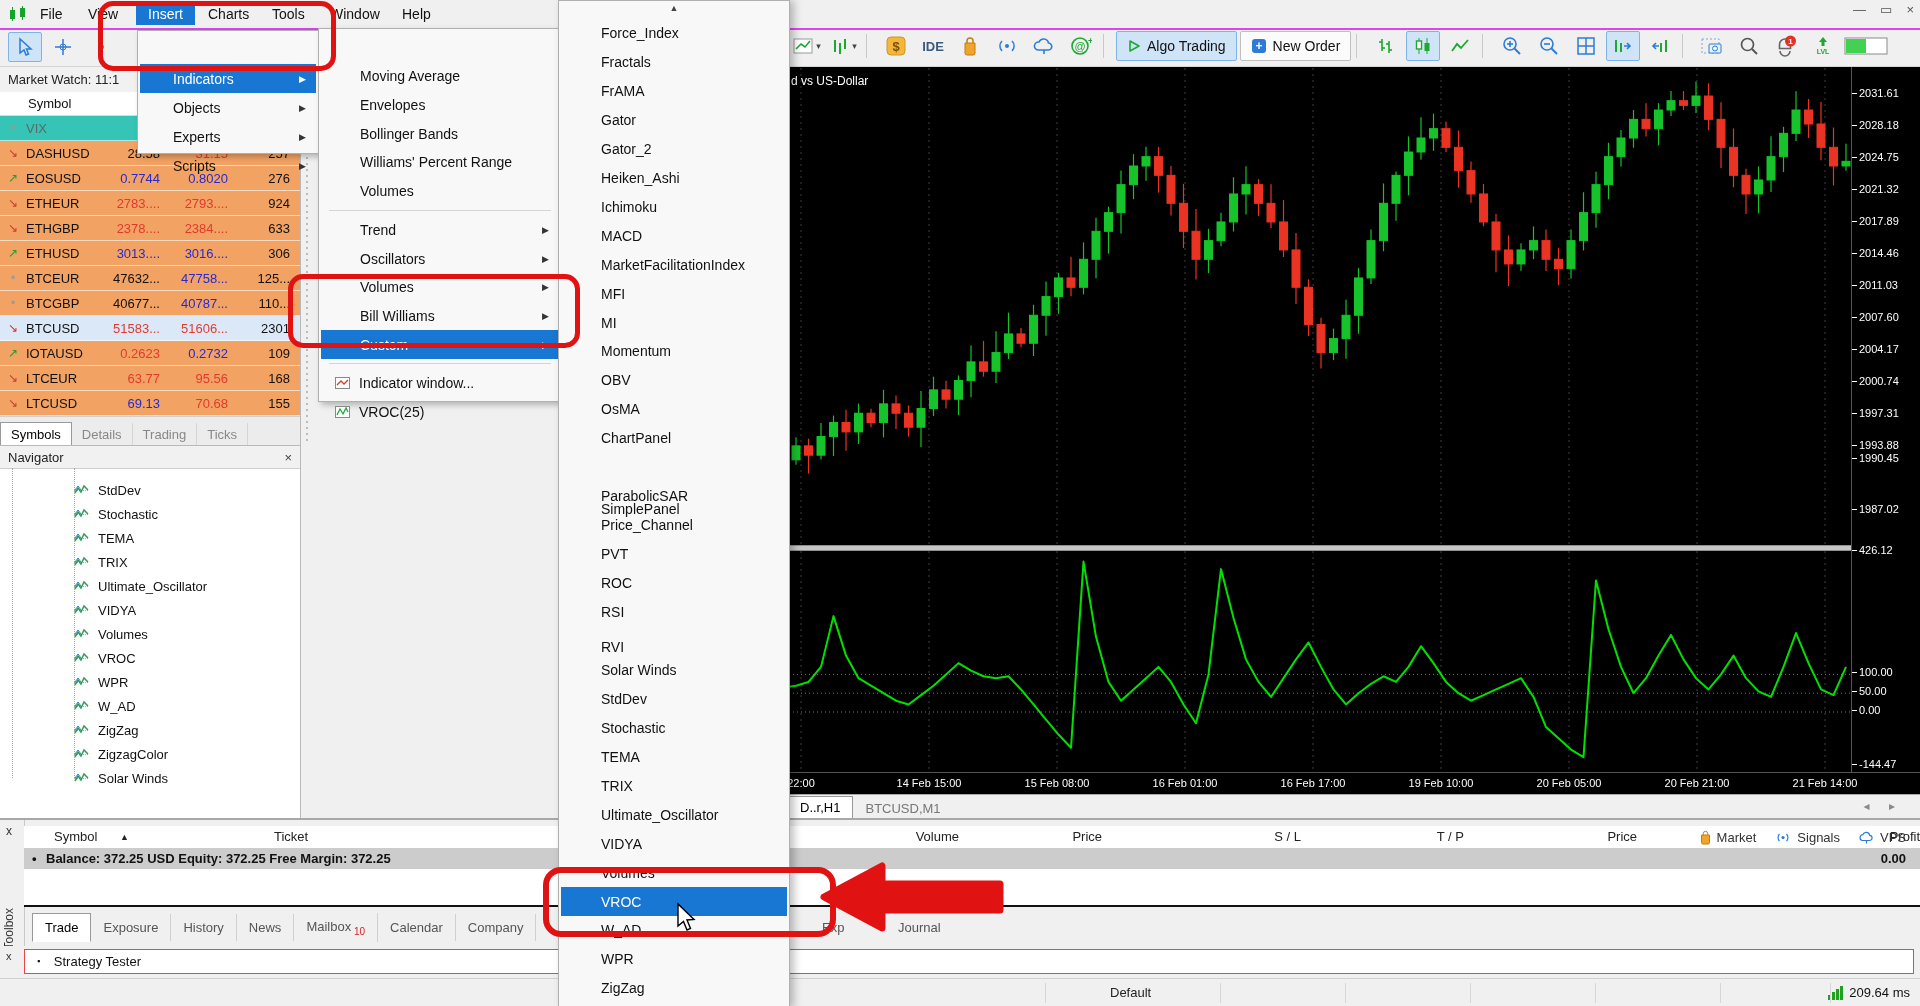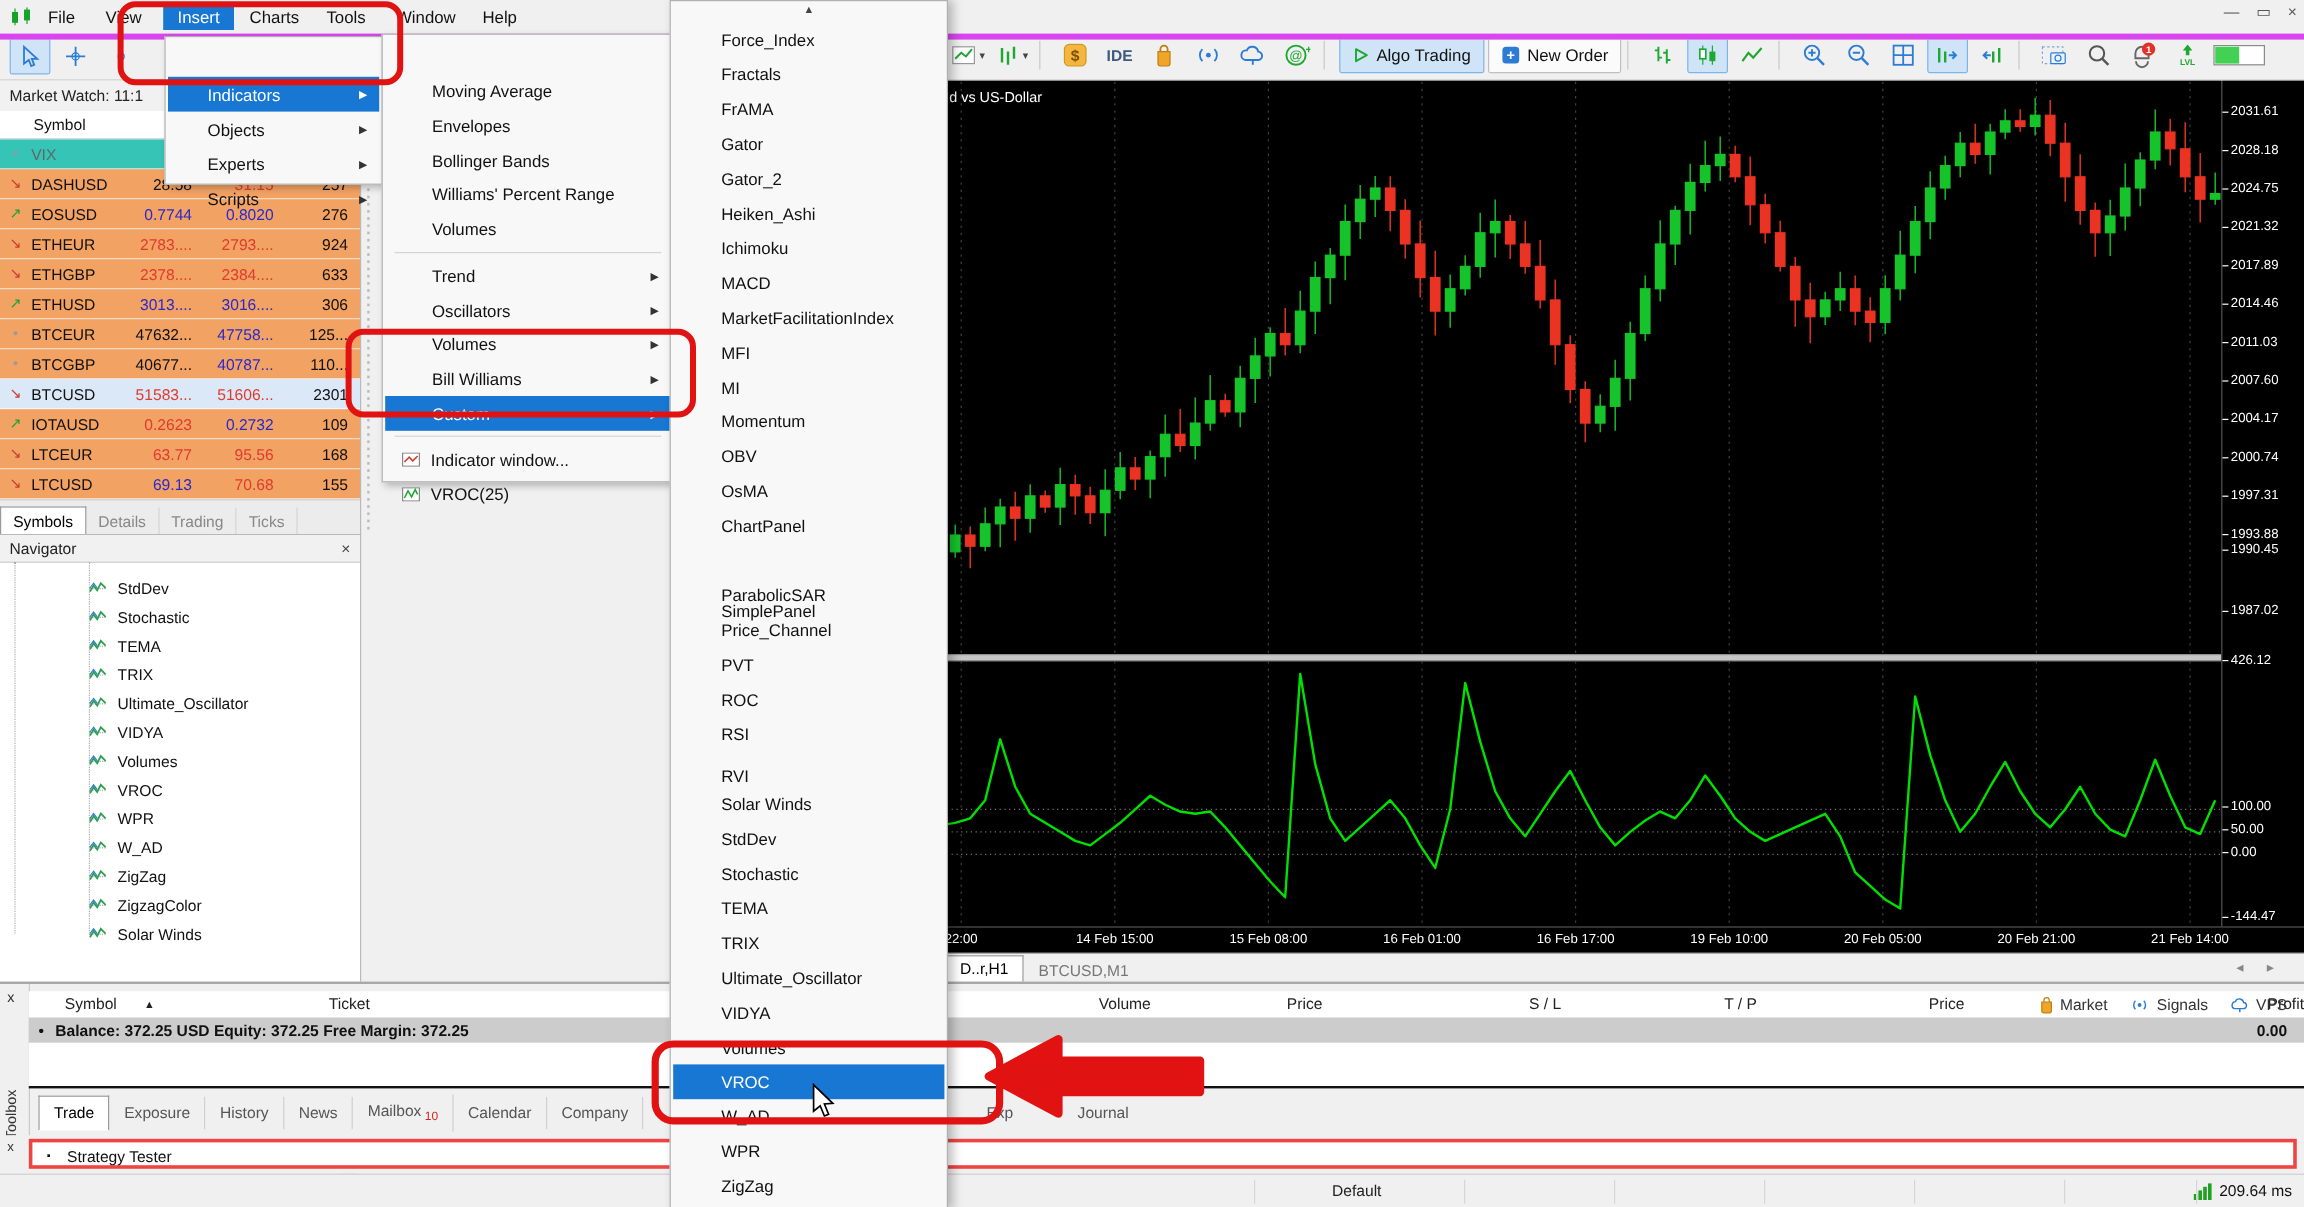--- a/index.html
+++ b/index.html
@@ -1,20 +1,20 @@
 <!DOCTYPE html>
 <html><head>
 <meta charset="utf-8">
 <style>
   html,body{margin:0;padding:0;}
   body{width:1920px;height:1006px;position:relative;overflow:hidden;background:#f0f0f0;
        font-family:"Liberation Sans",sans-serif;font-size:13px;color:#111;}
   .abs{position:absolute;}
   
-  #menubar{left:0;top:0;width:1920px;height:28px;background:#f0f0f0;border-bottom:5px solid #d946ef;z-index:20;}
+  #menubar{left:0;top:0;width:1920px;height:28px;background:#f0f0f0;border-bottom:2px solid #d946ef;z-index:20;}
   .mb-item{position:absolute;top:3px;height:22px;line-height:22px;padding:0 12px;font-size:14px;color:#111;cursor:default;}
   .mb-item.active{background:#1777d2;color:#fff;}
   #win-controls{right:6px;top:2px;position:absolute;display:flex;gap:14px;color:#555;font-size:13px;}
   #win-controls span{cursor:default;}
   
   #toolbar{left:0;top:28px;width:1920px;height:38px;background:#f0f0f0;border-bottom:1px solid #d4d4d4;z-index:6;}
   .tbtn{display:inline-flex;align-items:center;justify-content:center;height:28px;min-width:32px;border:1px solid transparent;border-radius:2px;background:transparent;}
   .tbtn.active{background:#cfe4f7;border-color:#7eb4ea;}
   .tsep{width:7px;height:24px;border-left:1px solid #c9c9c9;margin:0 2px;}
   #tb-left{position:absolute;left:8px;top:4px;display:flex;gap:4px;align-items:center;}
@@ -91,21 +91,21 @@
   #tbx-tabs{position:absolute;left:24px;top:87px;width:1896px;height:41px;display:flex;align-items:center;padding-left:8px;box-sizing:border-box;}
   .tbx-tab{padding:6px 12px;color:#555;font-size:13px;border-right:1px solid #d0d0d0;position:relative;}
   .tbx-tab.active{background:#fff;border:1px solid #999;border-bottom:1px solid #fff;color:#000;}
   .mail-badge{color:#d22;font-size:10px;vertical-align:sub;}
   .tbx-far{position:absolute;top:14px;font-size:13px;color:#555;}
   #tbx-links{position:absolute;right:14px;top:10px;display:flex;gap:18px;align-items:center;font-size:13px;color:#333;}
   #tbx-links .lnk{display:flex;gap:5px;align-items:center;}
   
   #tester{left:0;top:946px;width:1920px;height:32px;background:#f0f0f0;z-index:5;}
   #tester .grip{position:absolute;left:6px;top:4px;font-size:11px;color:#333;}
-  #tester .bar{position:absolute;left:24px;top:3px;width:1890px;height:25px;background:#fff;border:3px solid #ef4444;box-sizing:border-box;line-height:23px;}
+  #tester .bar{position:absolute;left:24px;top:3px;width:1890px;height:25px;background:#fff;border:1px solid #ef4444;box-sizing:border-box;line-height:23px;}
   #tester .bar .b{margin-left:12px;font-size:9px;vertical-align:2px;}
   #tester .bar .t{margin-left:10px;font-size:13px;}
   #statusbar{left:0;top:978px;width:1920px;height:28px;background:#f0f0f0;border-top:1px solid #cfcfcf;z-index:5;}
   .st-div{position:absolute;top:4px;width:1px;height:20px;background:#d6d6d6;}
   #st-profile{position:absolute;left:1110px;top:6px;font-size:13px;color:#222;}
   #st-latency{position:absolute;right:10px;top:6px;display:flex;gap:5px;align-items:center;font-size:13px;color:#111;}
   
   .anno-box{position:absolute;border:5px solid #e11212;border-radius:15px;z-index:60;pointer-events:none;}
   #anno3{border-width:6px;border-radius:18px;}
   #anno-arrow,#mouse-cursor{z-index:61;pointer-events:none;}

